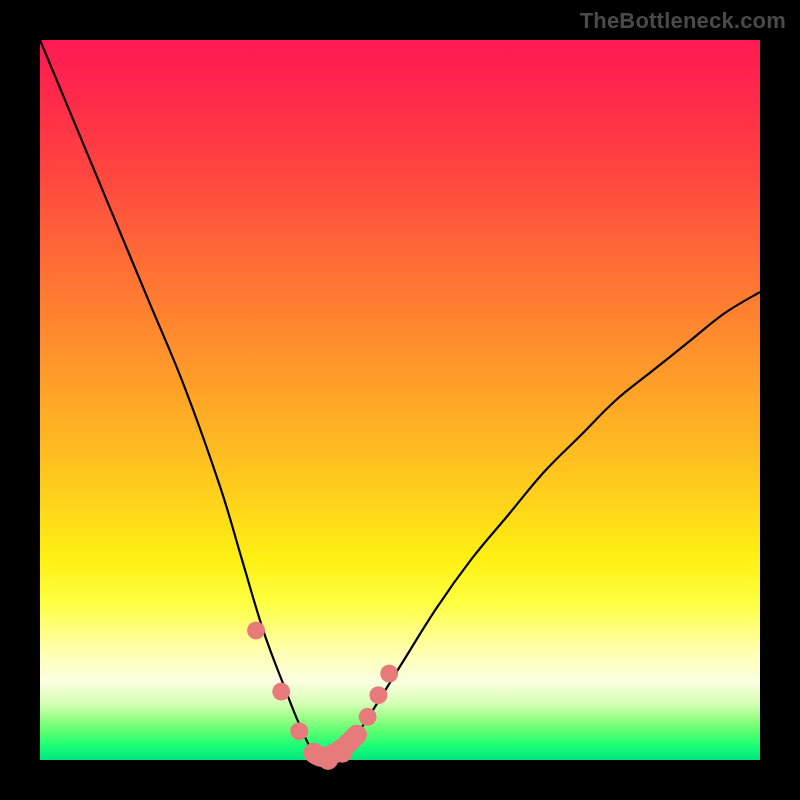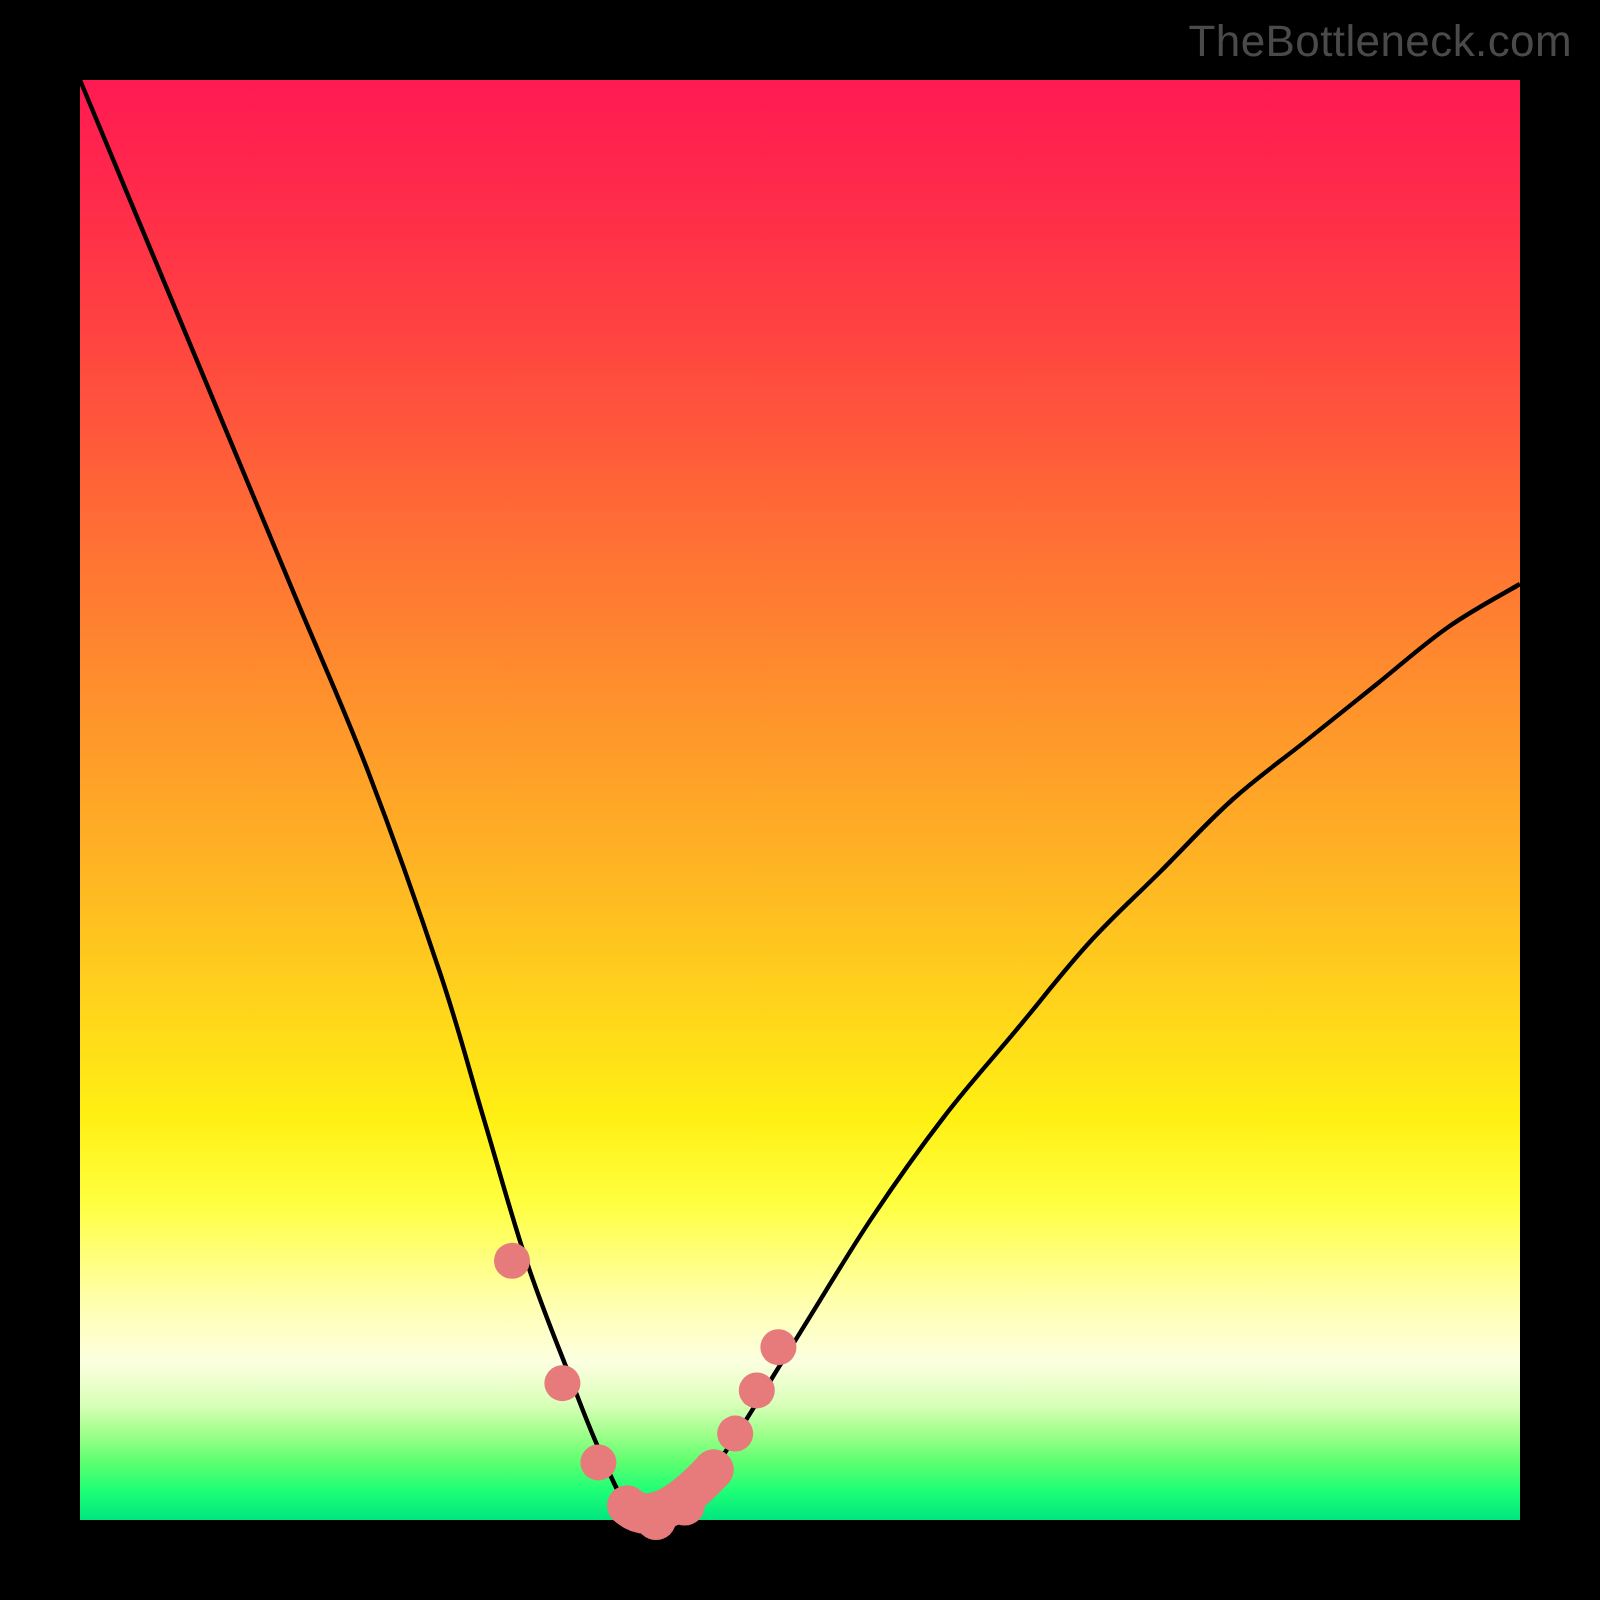--- a/index.html
+++ b/index.html
@@ -44,21 +44,21 @@
       #1dff76 98%,
       #00e680 100%
     );
   }
   .watermark {
     position: absolute;
     top: 8px;
     right: 14px;
     color: #4a4a4a;
     font-size: 22px;
-    font-weight: 400;
+    font-weight: 700;
     letter-spacing: 0.2px;
     user-select: none;
   }
   svg.curve {
     position: absolute;
     left: 0;
     top: 0;
     width: 720px;
     height: 720px;
     overflow: visible;

